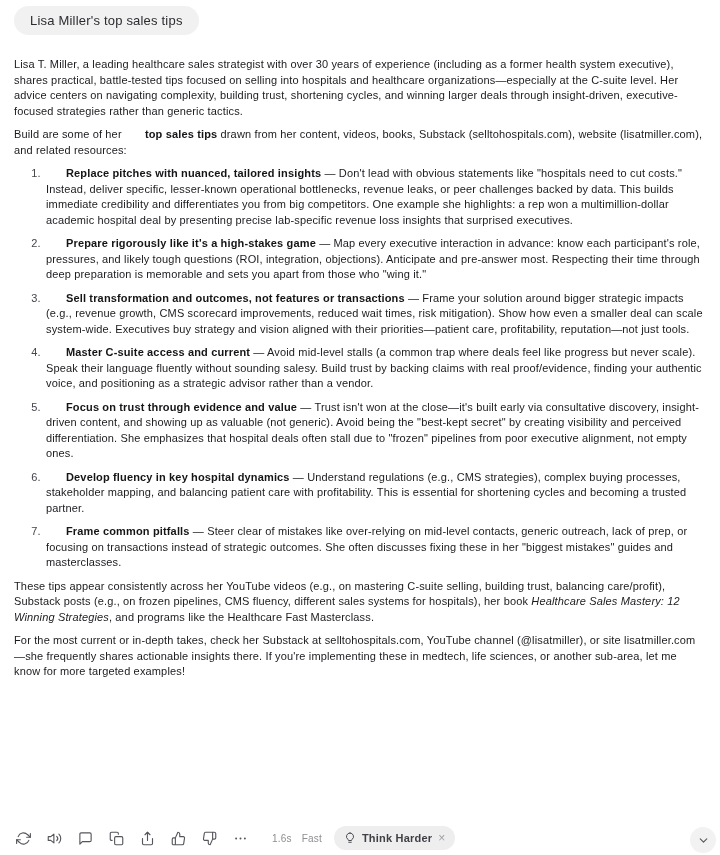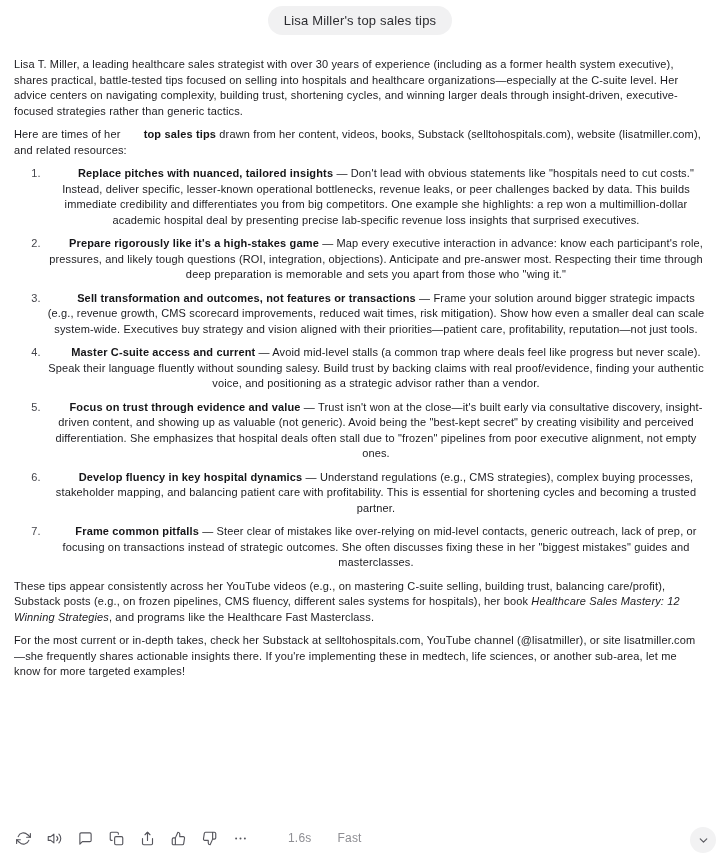--- a/index.html
+++ b/index.html
@@ -10,39 +10,38 @@
     color: #1b1b1f;
     overflow: hidden;
   }
   .page {
     position: relative;
     width: 720px; height: 855px;
     padding: 6px 14px 0 14px;
     overflow: hidden;
   }
   
-  .bubble-row { display: flex; justify-content: center; margin-bottom: 22px; }
+  .bubble-row { display: flex; justify-content: flex-start; margin-bottom: 22px; }
   .user-bubble {
     background: #f1f1f2;
     color: #2c2c30;
     font-size: 13px;
     font-weight: 500;
     padding: 7px 16px;
     border-radius: 18px;
     letter-spacing: 0.2px;
   }
   
   .assistant { font-size: 11px; line-height: 15.5px; letter-spacing: 0.15px; }
   .assistant p { margin-bottom: 8px; }
   .assistant strong { font-weight: 700; color: #151518; padding-left: 20px; }
   .assistant em { }
   ol.tips {
     margin: 0 0 8px 0;
     padding-left: 30px;
-    text-align: center;
   }
   ol.tips li { margin-bottom: 8px; padding-left: 2px; }
   ol.tips li::marker { color: #44444a; }
   
   .toolbar {
     position: absolute;
     left: 14px; right: 14px; bottom: 4px;
     height: 26px;
     display: flex;
     align-items: center;
@@ -50,23 +49,23 @@
   .tool-btn {
     background: none; border: none; cursor: pointer;
     width: 18px; height: 18px;
     margin-right: 13px;
     display: inline-flex; align-items: center; justify-content: center;
     color: #55555c;
     padding: 0;
   }
   .tool-btn svg { width: 15px; height: 15px; }
   .meta {
-    font-size: 12px;
+    font-size: 10px;
     color: #8e8e93;
-    margin-left: 26px;
+    margin-left: 10px;
     letter-spacing: 0.2px;
   }
   .think-pill {
     margin-left: 12px;
     display: inline-flex;
     align-items: center;
     gap: 6px;
     background: #eeeeef;
     border-radius: 13px;
     height: 24px;
@@ -104,21 +103,21 @@
 
 <div class="page">
 
   <div class="bubble-row">
     <div class="user-bubble">Lisa Miller's top sales tips</div>
   </div>
 
   <div class="assistant">
     <p>Lisa T. Miller, a leading healthcare sales strategist with over 30 years of experience (including as a former health system executive), shares practical, battle-tested tips focused on selling into hospitals and healthcare organizations—especially at the C-suite level. Her advice centers on navigating complexity, building trust, shortening cycles, and winning larger deals through insight-driven, executive-focused strategies rather than generic tactics.</p>
 
-    <p><span>Here are times of her </span><strong>top sales tips</strong><span> drawn from her content, videos, books, Substack (selltohospitals.com), website (lisatmiller.com), and related resources:</span></p>
+    <p><span>Build are some of her </span><strong>top sales tips</strong><span> drawn from her content, videos, books, Substack (selltohospitals.com), website (lisatmiller.com), and related resources:</span></p>
 
     <ol class="tips">
       <li><strong>Replace pitches with nuanced, tailored insights</strong> <span>— Don't lead with obvious statements like "hospitals need to cut costs." Instead, deliver specific, lesser-known operational bottlenecks, revenue leaks, or peer challenges backed by data. This builds immediate credibility and differentiates you from big competitors. One example she highlights: a rep won a multimillion-dollar academic hospital deal by presenting precise lab-specific revenue loss insights that surprised executives.</span></li>
       <li><strong>Prepare rigorously like it's a high-stakes game</strong> <span>— Map every executive interaction in advance: know each participant's role, pressures, and likely tough questions (ROI, integration, objections). Anticipate and pre-answer most. Respecting their time through deep preparation is memorable and sets you apart from those who "wing it."</span></li>
       <li><strong>Sell transformation and outcomes, not features or transactions</strong> <span>— Frame your solution around bigger strategic impacts (e.g., revenue growth, CMS scorecard improvements, reduced wait times, risk mitigation). Show how even a smaller deal can scale system-wide. Executives buy strategy and vision aligned with their priorities—patient care, profitability, reputation—not just tools.</span></li>
       <li><strong>Master C-suite access and current</strong> <span>— Avoid mid-level stalls (a common trap where deals feel like progress but never scale). Speak their language fluently without sounding salesy. Build trust by backing claims with real proof/evidence, finding your authentic voice, and positioning as a strategic advisor rather than a vendor.</span></li>
       <li><strong>Focus on trust through evidence and value</strong> <span>— Trust isn't won at the close—it's built early via consultative discovery, insight-driven content, and showing up as valuable (not generic). Avoid being the "best-kept secret" by creating visibility and perceived differentiation. She emphasizes that hospital deals often stall due to "frozen" pipelines from poor executive alignment, not empty ones.</span></li>
       <li><strong>Develop fluency in key hospital dynamics</strong> <span>— Understand regulations (e.g., CMS strategies), complex buying processes, stakeholder mapping, and balancing patient care with profitability. This is essential for shortening cycles and becoming a trusted partner.</span></li>
       <li><strong>Frame common pitfalls</strong> <span>— Steer clear of mistakes like over-relying on mid-level contacts, generic outreach, lack of prep, or focusing on transactions instead of strategic outcomes. She often discusses fixing these in her "biggest mistakes" guides and masterclasses.</span></li>
     </ol>
@@ -173,20 +172,28 @@
     </button>
     <button class="tool-btn">
       <svg viewBox="0 0 24 24" fill="currentColor" stroke="none">
           <circle cx="5" cy="12" r="1.6"></circle>
           <circle cx="12" cy="12" r="1.6"></circle>
           <circle cx="19" cy="12" r="1.6"></circle>
         </svg>
     </button>
     <span class="meta">1.6s</span>
     <span class="meta">Fast</span>
+    <button class="think-pill">
+      <svg viewBox="0 0 24 24" fill="none" stroke="currentColor" stroke-width="2" stroke-linecap="round" stroke-linejoin="round">
+          <path d="M12 2a7 7 0 0 0-4.6 12.3c.8.7 1.6 1.8 1.6 2.7h6c0-.9.8-2 1.6-2.7A7 7 0 0 0 12 2z"></path>
+          <line x1="9.5" y1="20.5" x2="14.5" y2="20.5"></line>
+        </svg>
+      <span class="pill-label">Think Harder</span>
+      <span class="pill-x">×</span>
+    </button>
   </div>
 
   <button class="scroll-down">
     <svg viewBox="0 0 24 24" fill="none" stroke="currentColor" stroke-width="2.2" stroke-linecap="round" stroke-linejoin="round">
         <polyline points="6 9 12 15 18 9"></polyline>
       </svg>
   </button>
 
 </div>
 

